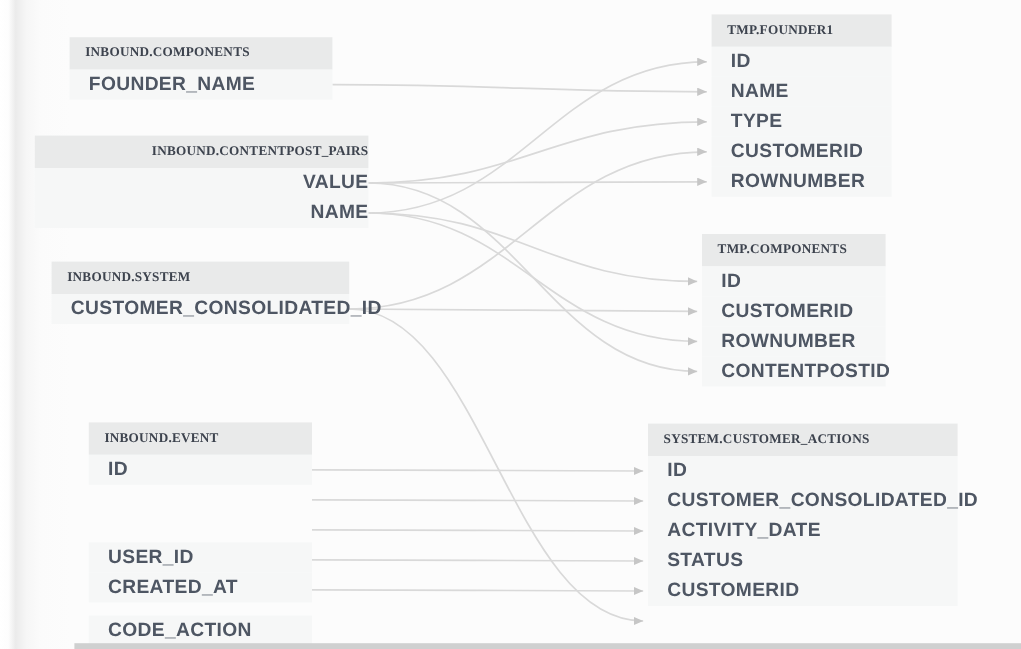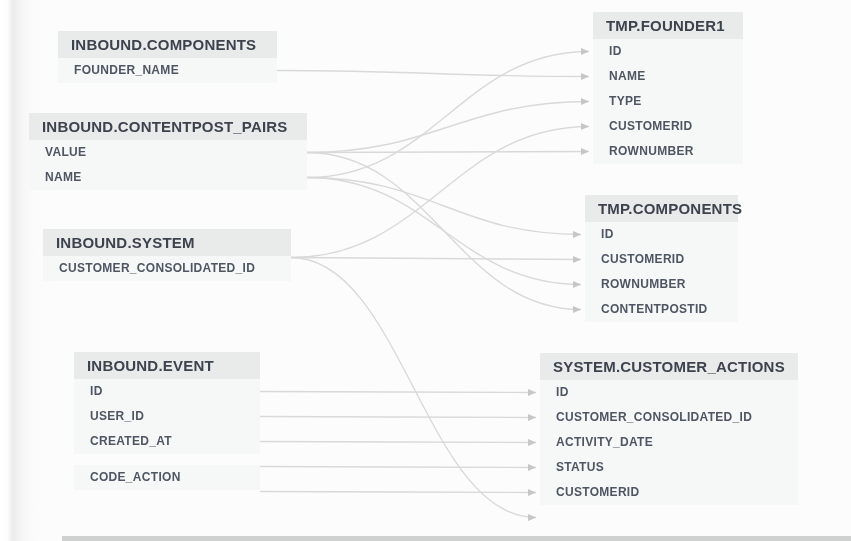--- a/index.html
+++ b/index.html
@@ -16,27 +16,28 @@
         #fbfbfb 34px,#fcfcfc 60px,#fcfcfc 100%);
   }
   svg.edges{position:absolute;left:0;top:0;width:851px;height:541px;}
   .table{
     position:absolute;
     font-weight:bold;
   }
   .table .hd{
     height:27px;line-height:27px;
     padding-left:13px;
-    font-size:15px;letter-spacing:.2px;
+    font-size:11px;letter-spacing:.2px;
     box-sizing:border-box;
+    font-family:Liberation Serif, serif;
   }
   .table .row{
     height:25px;line-height:25px;
     padding-left:16px;
-    font-size:12px;letter-spacing:.3px;
+    font-size:16px;letter-spacing:.3px;
     box-sizing:border-box;
   }
   .bottom-bar{position:absolute;height:5px;bottom:0;}
 </style>
 </head>
 <body>
 
 <div class="stage" style="width: 851px; height: 541px;">
   <svg class="edges" xmlns="http://www.w3.org/2000/svg" viewBox="0 0 851 541">
       <defs>
@@ -58,33 +59,33 @@
       <path d="M260,416.5 C384.2,416.5 411.8,417.5 536,417.5" fill="none" stroke="#d9d9d9" stroke-width="1.4" marker-end="url(#arw)"></path>
       <path d="M260,441.5 C384.2,441.5 411.8,442.5 536,442.5" fill="none" stroke="#d9d9d9" stroke-width="1.4" marker-end="url(#arw)"></path>
       <path d="M260,466.5 C384.2,466.5 411.8,467.5 536,467.5" fill="none" stroke="#d9d9d9" stroke-width="1.4" marker-end="url(#arw)"></path>
       <path d="M260,491.5 C384.2,491.5 411.8,492.5 536,492.5" fill="none" stroke="#d9d9d9" stroke-width="1.4" marker-end="url(#arw)"></path>
     </svg>
   <div id="tables">
       <div class="table" style="left: 58px; top: 31px; width: 219px;">
         <div class="hd" style="background: rgb(233, 234, 234); color: rgb(61, 67, 78);">INBOUND.COMPONENTS</div>
         <div class="row" style="background: rgb(246, 247, 247); color: rgb(78, 86, 99);">FOUNDER_NAME</div>
       </div>
-      <div class="table" style="left: 29px; top: 113px; width: 278px;">
+      <div class="table" style="left: 29px; top: 113px; width: 278px; text-align: right;">
         <div class="hd" style="background: rgb(233, 234, 234); color: rgb(61, 67, 78);">INBOUND.CONTENTPOST_PAIRS</div>
         <div class="row" style="background: rgb(246, 247, 247); color: rgb(78, 86, 99);">VALUE</div>
         <div class="row" style="background: rgb(246, 247, 247); color: rgb(78, 86, 99);">NAME</div>
       </div>
-      <div class="table" style="left: 43px; top: 229px; width: 248px;">
+      <div class="table" style="left: 43px; top: 218px; width: 248px;">
         <div class="hd" style="background: rgb(233, 234, 234); color: rgb(61, 67, 78);">INBOUND.SYSTEM</div>
         <div class="row" style="background: rgb(246, 247, 247); color: rgb(78, 86, 99);">CUSTOMER_CONSOLIDATED_ID</div>
       </div>
       <div class="table" style="left: 74px; top: 352px; width: 186px;">
         <div class="hd" style="background: rgb(233, 234, 234); color: rgb(61, 67, 78);">INBOUND.EVENT</div>
         <div class="row" style="background: rgb(246, 247, 247); color: rgb(78, 86, 99);">ID</div>
-        <div class="row" style="background: rgb(246, 247, 247); color: rgb(78, 86, 99);">USER_ID</div>
+        <div class="row" style="background: rgb(246, 247, 247); color: rgb(78, 86, 99); margin-top: 48px;">USER_ID</div>
         <div class="row" style="background: rgb(246, 247, 247); color: rgb(78, 86, 99);">CREATED_AT</div>
         <div class="row" style="background: rgb(246, 247, 247); color: rgb(78, 86, 99); margin-top: 11px;">CODE_ACTION</div>
       </div>
       <div class="table" style="left: 593px; top: 12px; width: 150px;">
         <div class="hd" style="background: rgb(233, 234, 234); color: rgb(61, 67, 78);">TMP.FOUNDER1</div>
         <div class="row" style="background: rgb(246, 247, 247); color: rgb(78, 86, 99);">ID</div>
         <div class="row" style="background: rgb(246, 247, 247); color: rgb(78, 86, 99);">NAME</div>
         <div class="row" style="background: rgb(246, 247, 247); color: rgb(78, 86, 99);">TYPE</div>
         <div class="row" style="background: rgb(246, 247, 247); color: rgb(78, 86, 99);">CUSTOMERID</div>
         <div class="row" style="background: rgb(246, 247, 247); color: rgb(78, 86, 99);">ROWNUMBER</div>

